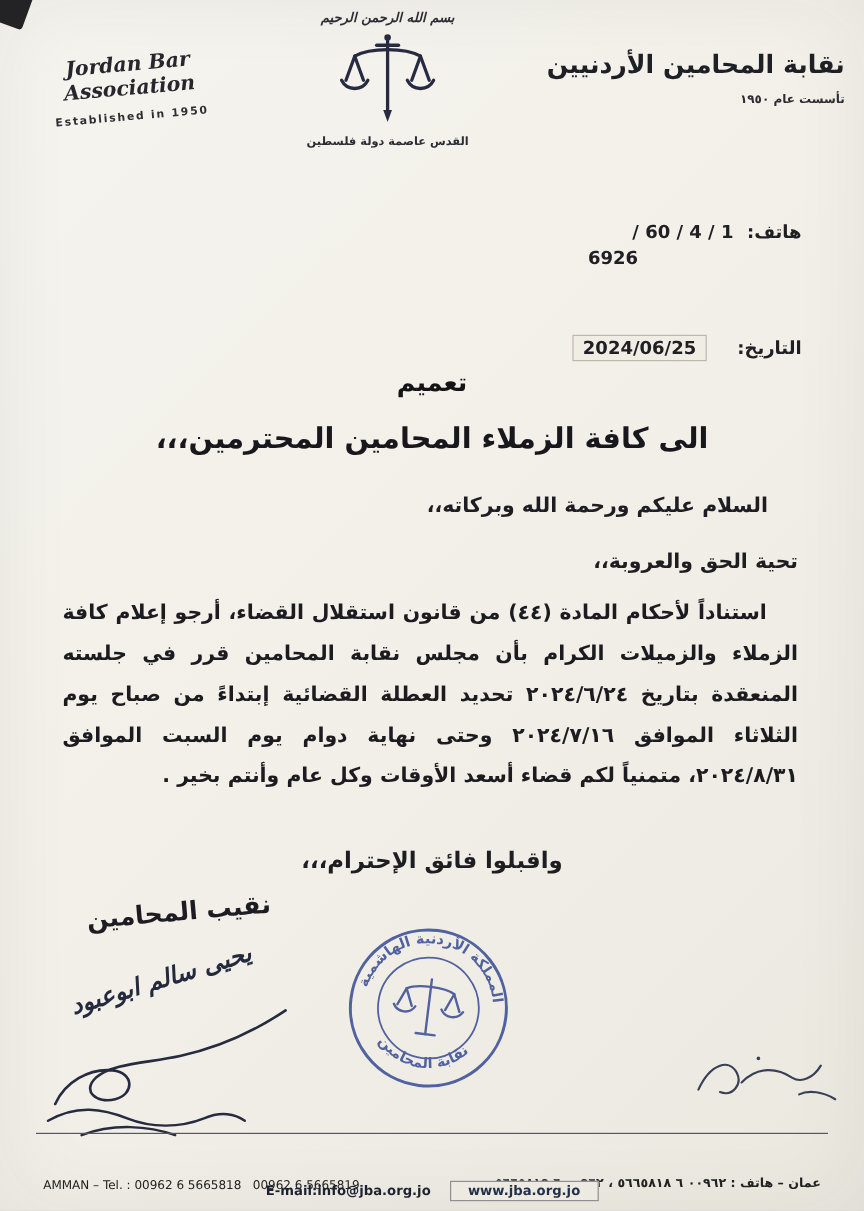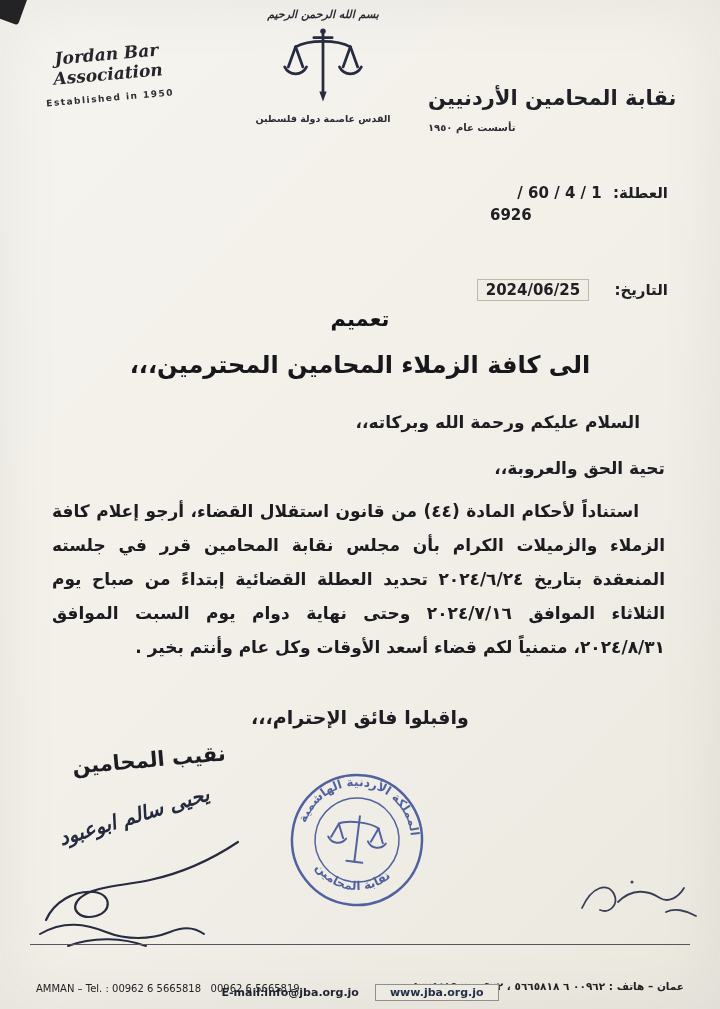--- a/index.html
+++ b/index.html
@@ -19,21 +19,21 @@
     background:#232325; transform:rotate(20deg); border-radius:3px;
   }
   
   .header-left { position:absolute; left:8px; top:44px; width:200px; text-align:center; transform:rotate(-5deg); }
   .org-en { font-family:"DejaVu Serif", serif; font-style:italic; font-weight:bold; font-size:17px; color:#26262c; }
   .est-en { font-size:9px; letter-spacing:1.5px; margin-top:9px; color:#2e2e34; font-weight:bold; }
   .header-center { position:absolute; left:246px; top:8px; width:154px; text-align:center; }
   .bismillah { font-size:11px; font-weight:bold; color:#2c2c34;font-style:italic; }
   .emblem { margin-top:3px; }
   .jerusalem { font-size:9.5px; font-weight:bold; color:#2c2c34; margin-top:1px; }
-  .header-right { position:absolute; right:36px; top:42px; width:256px; text-align:left;margin-top:44px; }
+  .header-right { position:absolute; right:16px; top:42px; width:256px; text-align:right; }
   .org-ar { direction:rtl; font-size:21px; font-weight:bold; white-space:nowrap; color:#1f1f26; }
   .est-ar { direction:rtl; font-size:10px; font-weight:bold; margin-top:12px; color:#2c2c34; }
   
   .ref-block { position:absolute; right:52px; top:184px; width:178px; direction:rtl; font-size:15px; font-weight:bold; color:#202024; }
   .ref-line1 span { margin-left:6px; }
   .ref-line2 { direction:ltr; text-align:left; margin-top:4px; font-size:15px; }
   .date-block { position:absolute; right:52px; top:231px; direction:rtl; font-size:15px; font-weight:bold; color:#202024; }
   .date-label { margin-left:20px; }
   .field-box { border:1px solid #bcb8ae; background:#f0ede5; padding:1px 8px; display:inline-block;margin-top:48px; }
   
@@ -90,21 +90,21 @@
     <div class="jerusalem">القدس عاصمة دولة فلسطين</div>
   </div>
 
   <div class="header-right">
     <div class="org-ar">نقابة المحامين الأردنيين</div>
     <div class="est-ar">تأسست عام ١٩٥٠</div>
   </div>
 
   <div class="ref-block">
     <div class="ref-line1">
-      <span>العطلة:</span>
+      <span>هاتف:</span>
       <span>1 / 4 / 60 /</span>
     </div>
     <div class="ref-line2">6926</div>
   </div>
 
   <div class="date-block">
     <span class="date-label">التاريخ:</span>
     <span class="date-value field-box">2024/06/25</span>
   </div>
 

